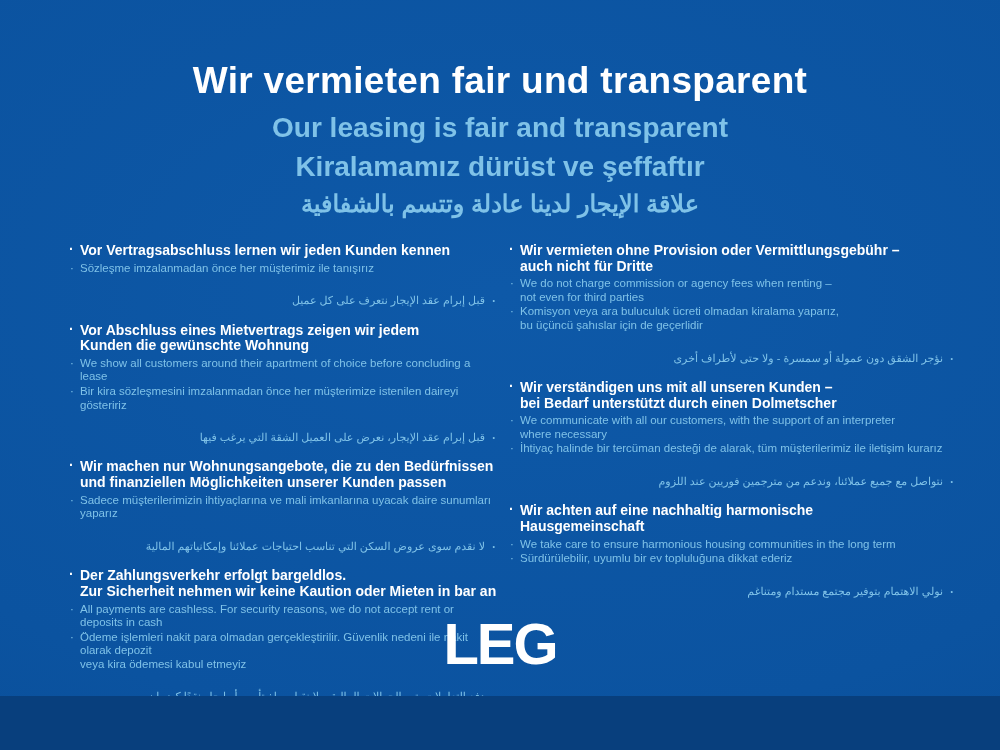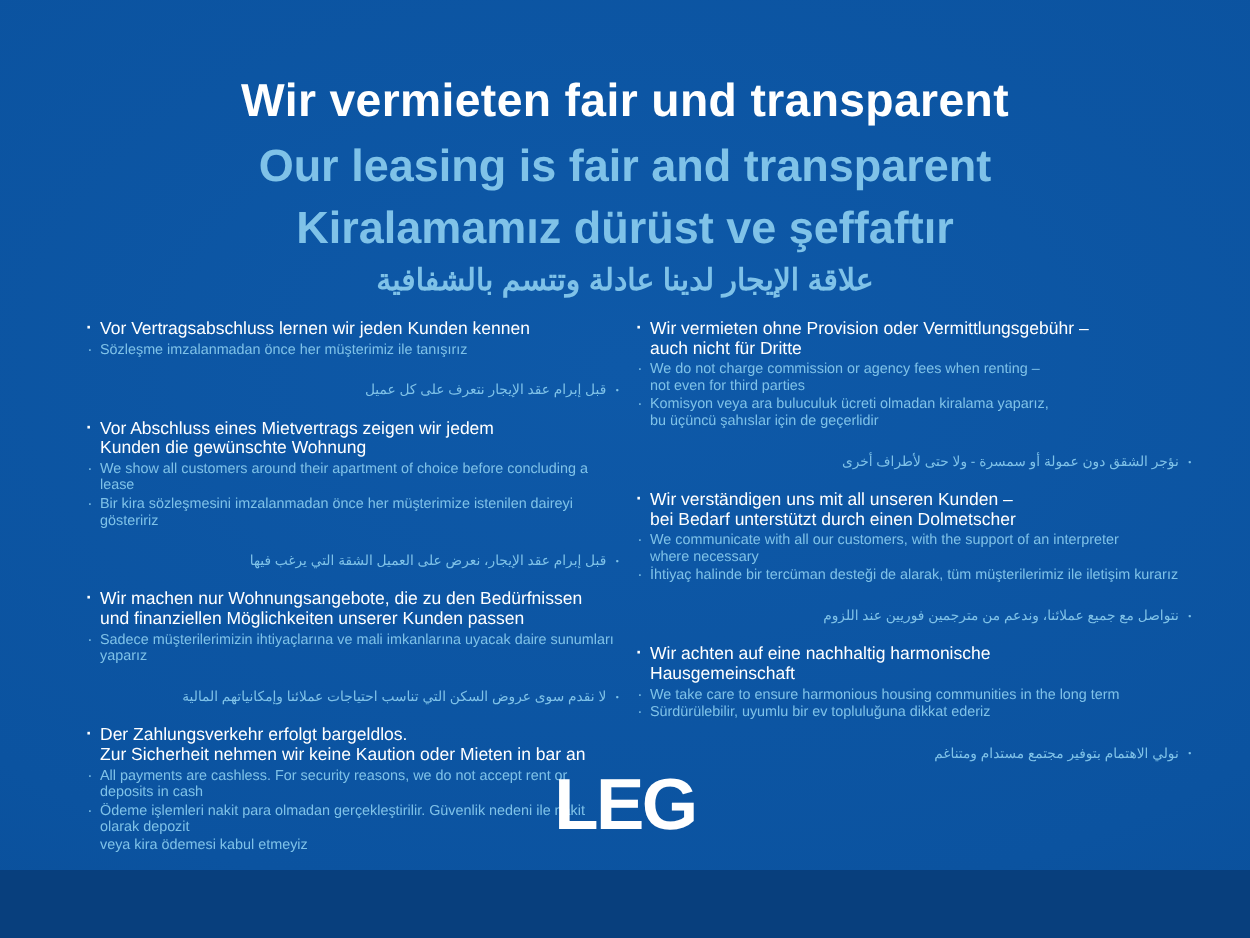--- a/index.html
+++ b/index.html
@@ -8,33 +8,33 @@
     width: 1000px;
     height: 696px;
     overflow: hidden;
     background: radial-gradient(130% 115% at 50% 42%, #0e59a8 0%, #0b53a0 55%, #084a92 100%);
     font-family: "Liberation Sans", sans-serif;
   }
 
   
   .title-block { position: absolute; top: 60px; left: 0; width: 1000px; text-align: center; }
   .title-de { color: #ffffff; font-size: 37px; font-weight: 800; margin: 0 0 10px 0; letter-spacing: 0.3px; }
-  .title-sub { color: #7fc2e8; font-size: 36px; font-weight: 700; margin: 0 0 7px 0; }
+  .title-sub { color: #7fc2e8; font-size: 28px; font-weight: 700; margin: 0 0 7px 0; }
   .title-ar { font-size: 24px; margin-top: 2px; direction: rtl; }
 
   
   .col { position: absolute; top: 243px; }
   .col-left  { left: 68px;  width: 430px; }
   .col-right { left: 508px; width: 448px; }
   .block { margin-bottom: 15px; }
 
   .de-line {
-    position: relative; color: #ffffff; font-weight: 400;
+    position: relative; color: #ffffff; font-weight: 700;
     font-size: 14px; line-height: 1.12; padding-left: 12px;
-    white-space: pre-line; margin-bottom: 3px; margin-top: 12px;
+    white-space: pre-line; margin-bottom: 3px;
   }
   .de-line::before { content: "·"; position: absolute; left: 1px; top: -1px; font-weight: 700; }
 
   .sub-line {
     position: relative; color: #7fc2e8;
     font-size: 11.5px; line-height: 1.18; padding-left: 12px;
     white-space: pre-line; margin-bottom: 1px;
   }
   .sub-line::before { content: "·"; position: absolute; left: 2px; top: 0; }
 

